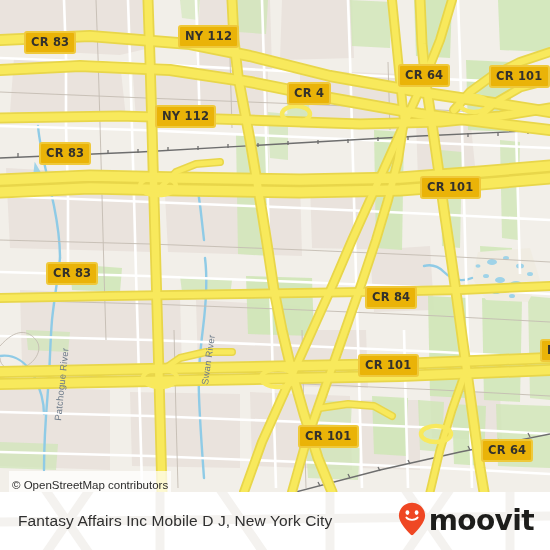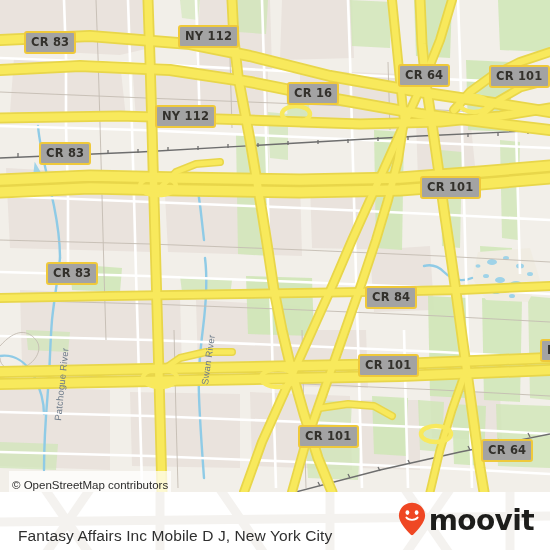--- a/index.html
+++ b/index.html
@@ -30,21 +30,21 @@
   #map svg {
     position: absolute;
     left: 0;
     top: 0;
     display: block;
   }
   
   .shield {
     position: absolute;
     box-sizing: border-box;
-    background: #a3a3a3;
+    background: #eab308;
     border: 2px solid #efc93b;
     border-radius: 3px;
     color: #33312c;
     font-family: "DejaVu Sans", sans-serif;
     font-weight: 700;
     font-size: 11.5px;
     line-height: 14px;
     padding: 2px 5px 3px 5px;
     white-space: nowrap;
     letter-spacing: 0.2px;
@@ -141,21 +141,20 @@
   #footer-title {
     position: absolute;
     left: 18px;
     top: 50%;
     transform: translateY(-50%);
     font-family: "Liberation Sans", sans-serif;
     font-size: 15.5px;
     color: #2f2f2f;
     white-space: nowrap;
     letter-spacing: 0.1px;
-    margin-top: 15px;
   }
   #moovit-logo {
     position: absolute;
     right: 16px;
     top: 50%;
     transform: translateY(-50%);
     display: flex;
     align-items: center;
     gap: 3px;
   }
@@ -395,21 +394,21 @@
         <ellipse cx="160" cy="378" rx="17" ry="9"></ellipse>
         <ellipse cx="278" cy="378" rx="17" ry="9"></ellipse>
         <ellipse cx="436" cy="434" rx="15" ry="8"></ellipse>
         <ellipse cx="296" cy="114" rx="14" ry="8"></ellipse>
         <ellipse cx="474" cy="104" rx="14" ry="8"></ellipse>
       </g>
     </svg>
 
     <div class="shield" style="left:24px;  top:31px;">CR 83</div>
     <div class="shield" style="left:178px; top:25px;">NY 112</div>
-    <div class="shield" style="left:287px; top:82px;">CR 16</div>
+    <div class="shield" style="left:287px; top:82px;">CR 4</div>
     <div class="shield" style="left:398px; top:64px;">CR 64</div>
     <div class="shield" style="left:489px; top:65px;">CR 101</div>
     <div class="shield" style="left:155px; top:105px;">NY 112</div>
     <div class="shield" style="left:39px;  top:142px;">CR 83</div>
     <div class="shield" style="left:420px; top:176px;">CR 101</div>
     <div class="shield" style="left:46px;  top:262px;">CR 83</div>
     <div class="shield" style="left:365px; top:286px;">CR 84</div>
     <div class="shield" style="left:358px; top:354px;">CR 101</div>
     <div class="shield" style="left:540px; top:339px;">N</div>
     <div class="shield" style="left:298px; top:425px;">CR 101</div>

